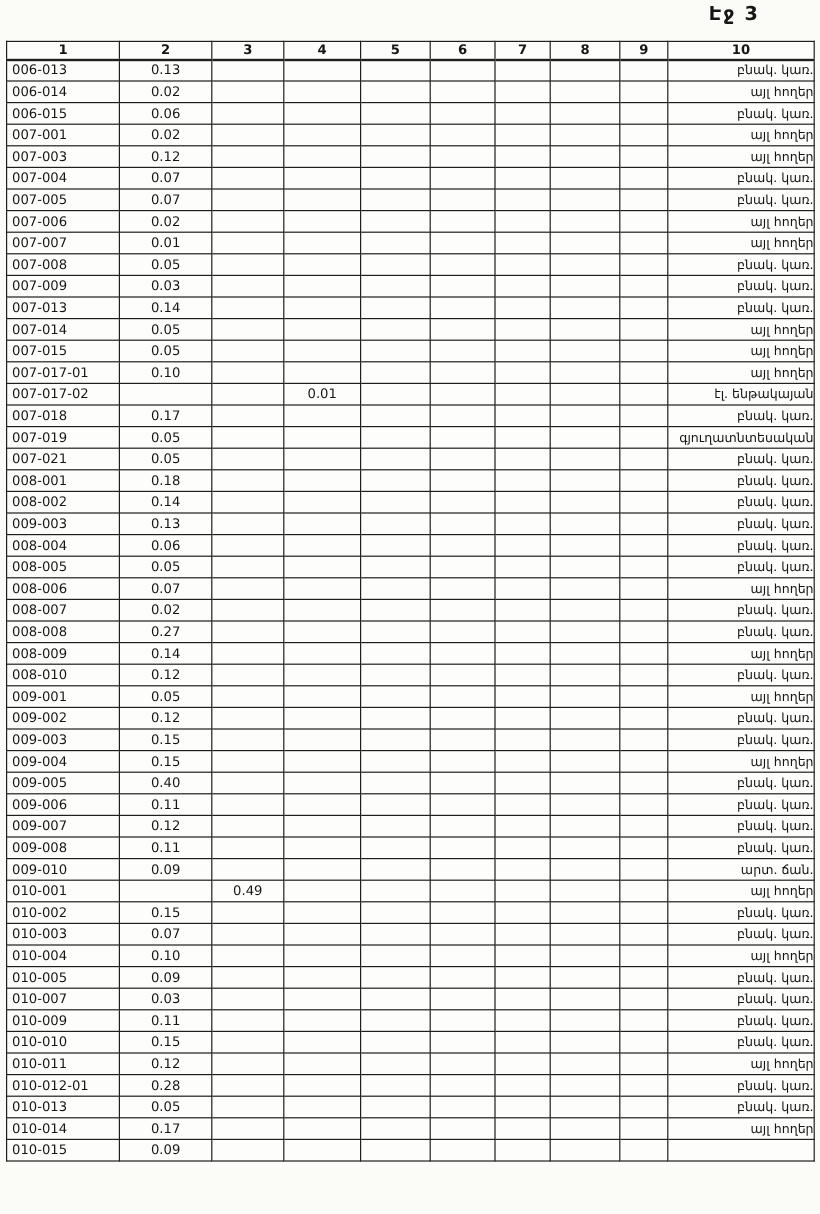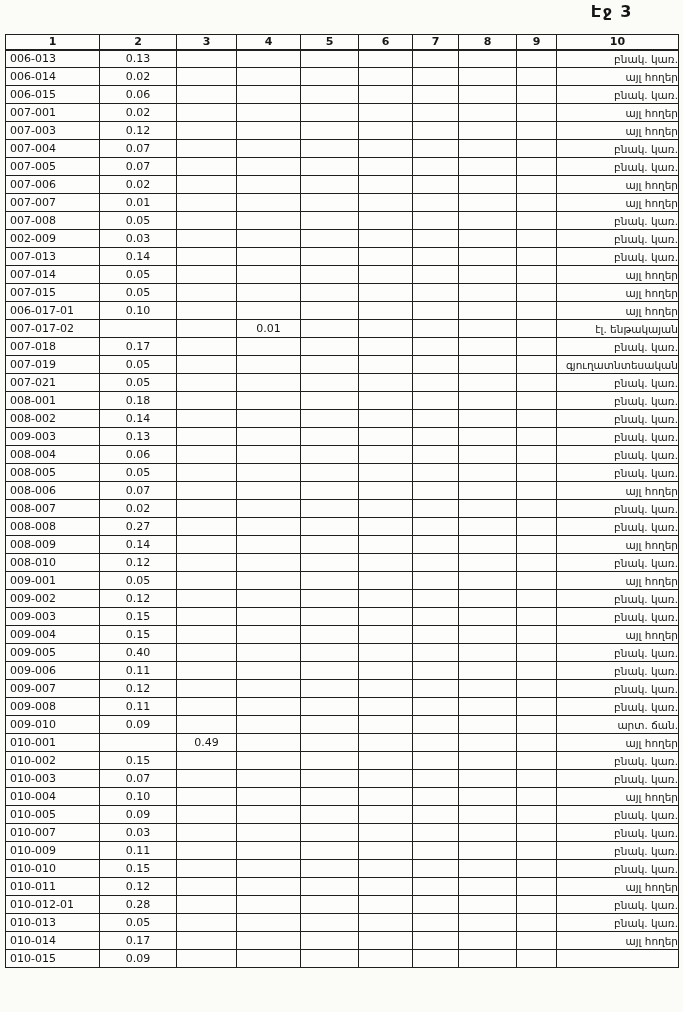--- a/index.html
+++ b/index.html
@@ -204,21 +204,21 @@
         <td class="col3"></td>
         <td class="col4"></td>
         <td class="col5"></td>
         <td class="col6"></td>
         <td class="col7"></td>
         <td class="col8"></td>
         <td class="col9"></td>
         <td class="col10">բնակ. կառ.</td>
       </tr>
       <tr>
-        <td class="col1">002-009</td>
+        <td class="col1">007-009</td>
         <td class="col2">0.03</td>
         <td class="col3"></td>
         <td class="col4"></td>
         <td class="col5"></td>
         <td class="col6"></td>
         <td class="col7"></td>
         <td class="col8"></td>
         <td class="col9"></td>
         <td class="col10">բնակ. կառ.</td>
       </tr>
@@ -252,21 +252,21 @@
         <td class="col3"></td>
         <td class="col4"></td>
         <td class="col5"></td>
         <td class="col6"></td>
         <td class="col7"></td>
         <td class="col8"></td>
         <td class="col9"></td>
         <td class="col10">այլ հողեր</td>
       </tr>
       <tr>
-        <td class="col1">006-017-01</td>
+        <td class="col1">007-017-01</td>
         <td class="col2">0.10</td>
         <td class="col3"></td>
         <td class="col4"></td>
         <td class="col5"></td>
         <td class="col6"></td>
         <td class="col7"></td>
         <td class="col8"></td>
         <td class="col9"></td>
         <td class="col10">այլ հողեր</td>
       </tr>

